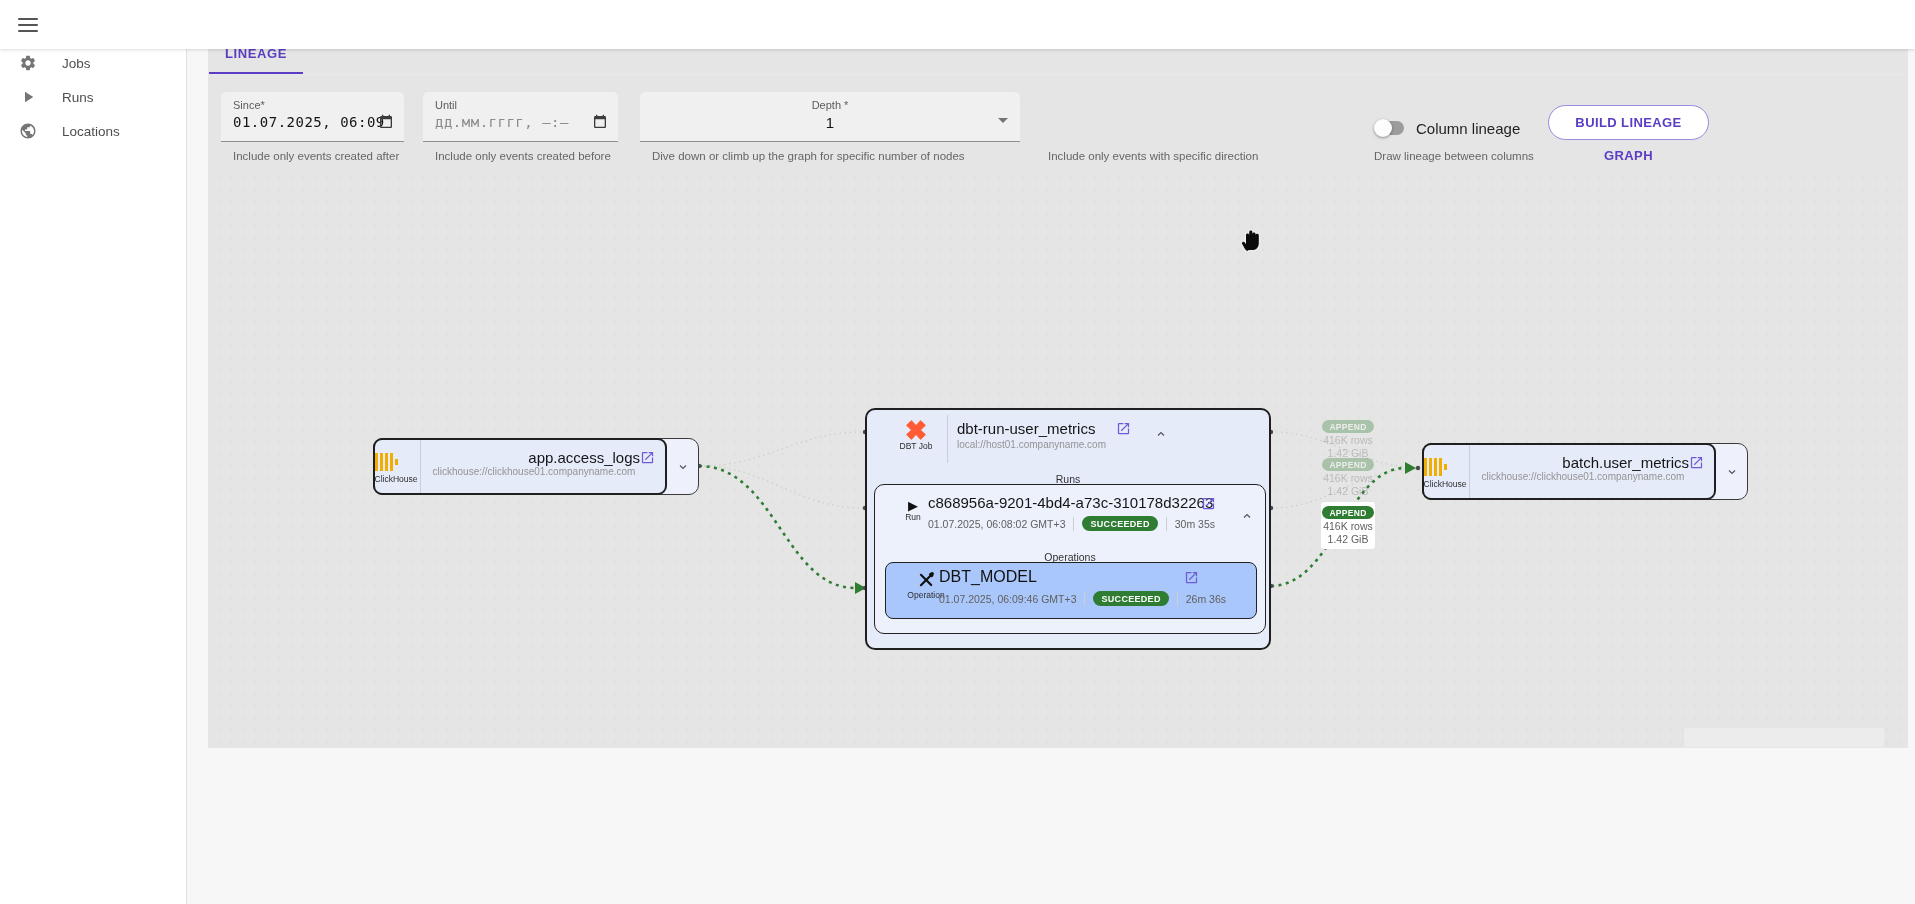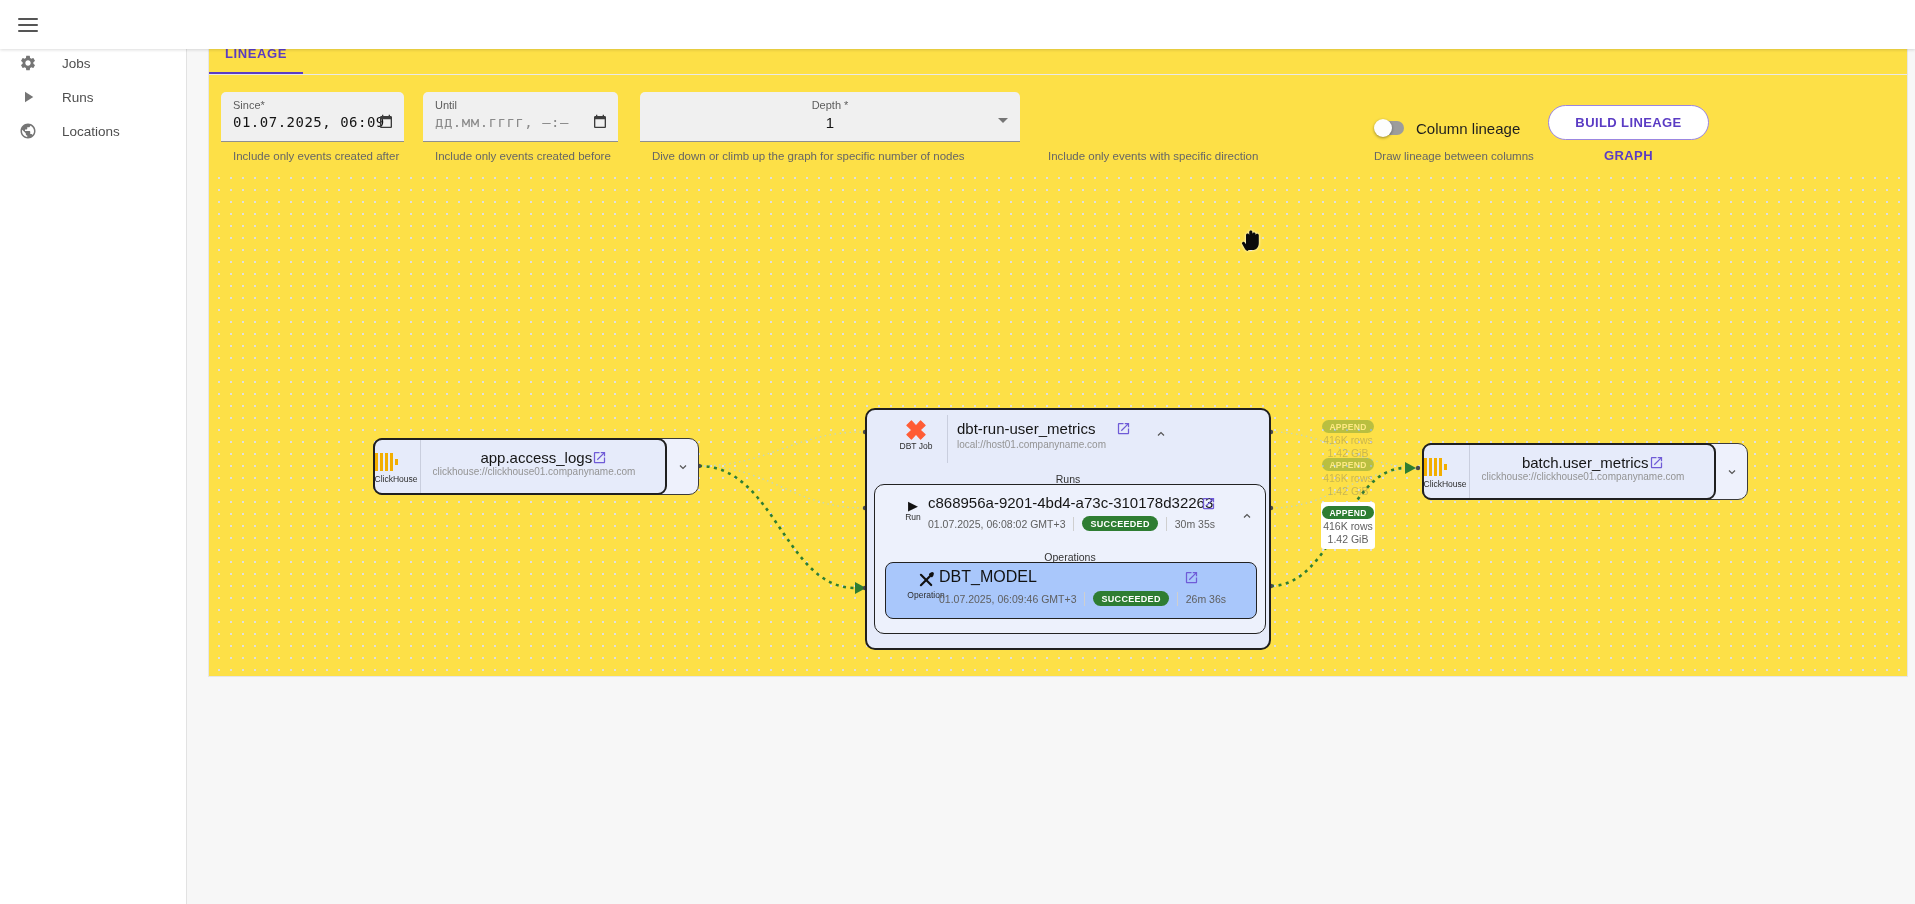--- a/index.html
+++ b/index.html
@@ -26,21 +26,21 @@
   .user-name { font-size:13px; color:#5f6368; }
 
   
   .sidebar { position:absolute; left:0; top:49px; width:187px; height:855px; background:#fff; border-right:1px solid #e2e2e2; }
   .side-item { height:34px; display:flex; align-items:center; padding-left:19px; gap:25px; cursor:pointer; }
   .side-item:first-child { margin-top:-3px; }
   .side-item .si-icon { width:18px; height:18px; color:#757575; }
   .side-item .si-label { font-size:13.5px; color:#4e4e4e; }
 
   
-  .content { position:absolute; left:208px; top:49px; width:1700px; height:628px; background:#fde047;
+  .content { position:absolute; left:208px; top:49px; width:1700px; height:699px; background:#e5e5e5;
              border:1px solid #e6e6e6; border-top:none; overflow:hidden; }
   .tabrow { position:absolute; left:0; top:0; width:100%; height:26px; border-bottom:1px solid #e9e9e9; overflow:hidden; }
   .tab { position:absolute; left:0; top:0; width:94px; height:26px; cursor:pointer; }
   .tab-label { position:absolute; top:-3px; width:94px; text-align:center; font-size:13px; font-weight:bold;
                letter-spacing:.6px; color:#5b3cc4; }
   .tab-underline { position:absolute; left:0; bottom:0; width:94px; height:3px; background:#5b3cc4; }
 
   
   .field { position:absolute; top:43px; height:50px; background:#f0f0f0; border-radius:5px 5px 0 0;
            border-bottom:1px solid #8f8f8f; padding:7px 12px 0 12px; cursor:text; }
@@ -83,21 +83,21 @@
   .ds-node { position:absolute; width:326px; height:57px; background:#eef1fc; border:1.5px solid #3a3a3a;
              border-radius:10px; display:flex; cursor:pointer; }
   .ds-main { width:295px; height:57px; margin:-1.5px 0 0 -1.5px; background:#e6ebfa; border:2px solid #1f1f1f;
              border-radius:9px; display:flex; align-items:stretch; }
   .ds-iconblock { width:46px; display:flex; flex-direction:column; align-items:flex-start; justify-content:center;
                   border-right:1px solid #c9cede; padding-top:4px; }
   .ch-logo { display:flex; align-items:center; gap:2px; height:20px; margin-bottom:2px; }
   .ch-logo i { display:block; width:3px; height:18px; background:#f2ae00; }
   .ch-logo i.dot { height:6px; }
   .ds-body { flex:1; padding:9px 10px 0 12px; position:relative; }
-  .ds-titlerow { display:flex; align-items:center; justify-content:center; }
+  .ds-titlerow { display:flex; align-items:center; justify-content:flex-end; }
   .ds-expand { width:31px; display:flex; align-items:center; justify-content:center; }
 
   
   .job-panel { position:absolute; left:656px; top:240px; width:406px; height:242px; background:#e6ebfa;
                border:2px solid #1f1f1f; border-radius:10px; cursor:pointer; }
   .job-header { position:absolute; left:0; top:0; width:100%; height:60px; }
   .job-iconblock { position:absolute; left:22px; top:9px; width:54px; display:flex; flex-direction:column; align-items:center; }
   .job-divider { position:absolute; left:80px; top:5px; width:1px; height:48px; background:#c9cede; }
   .job-title { position:absolute; left:90px; top:10px; font-size:15px; color:#151515; }
   .job-open { position:absolute; left:249px; top:11px; }

